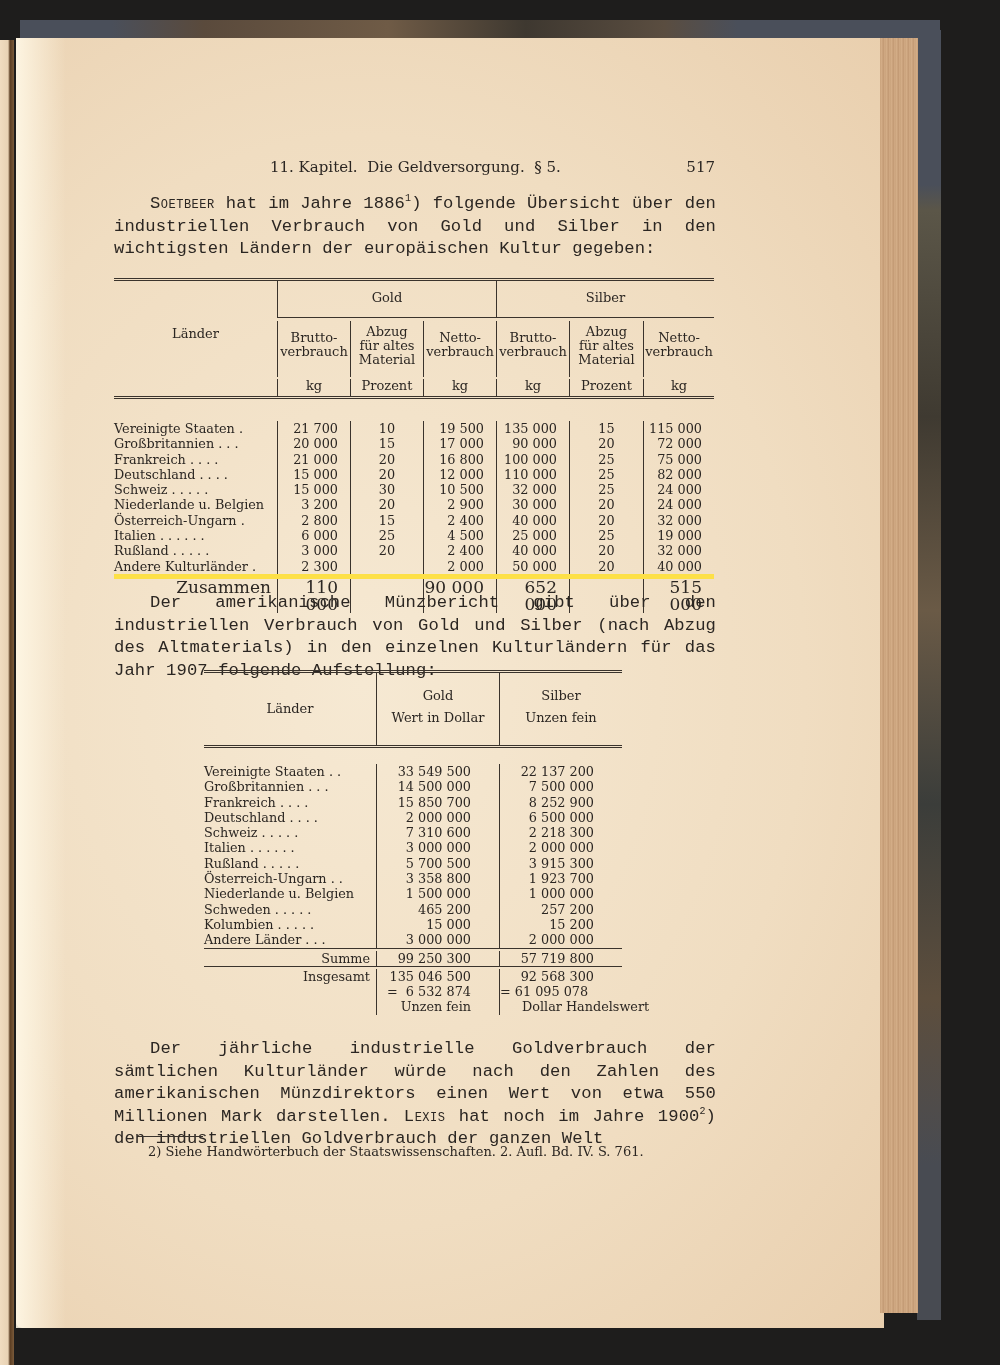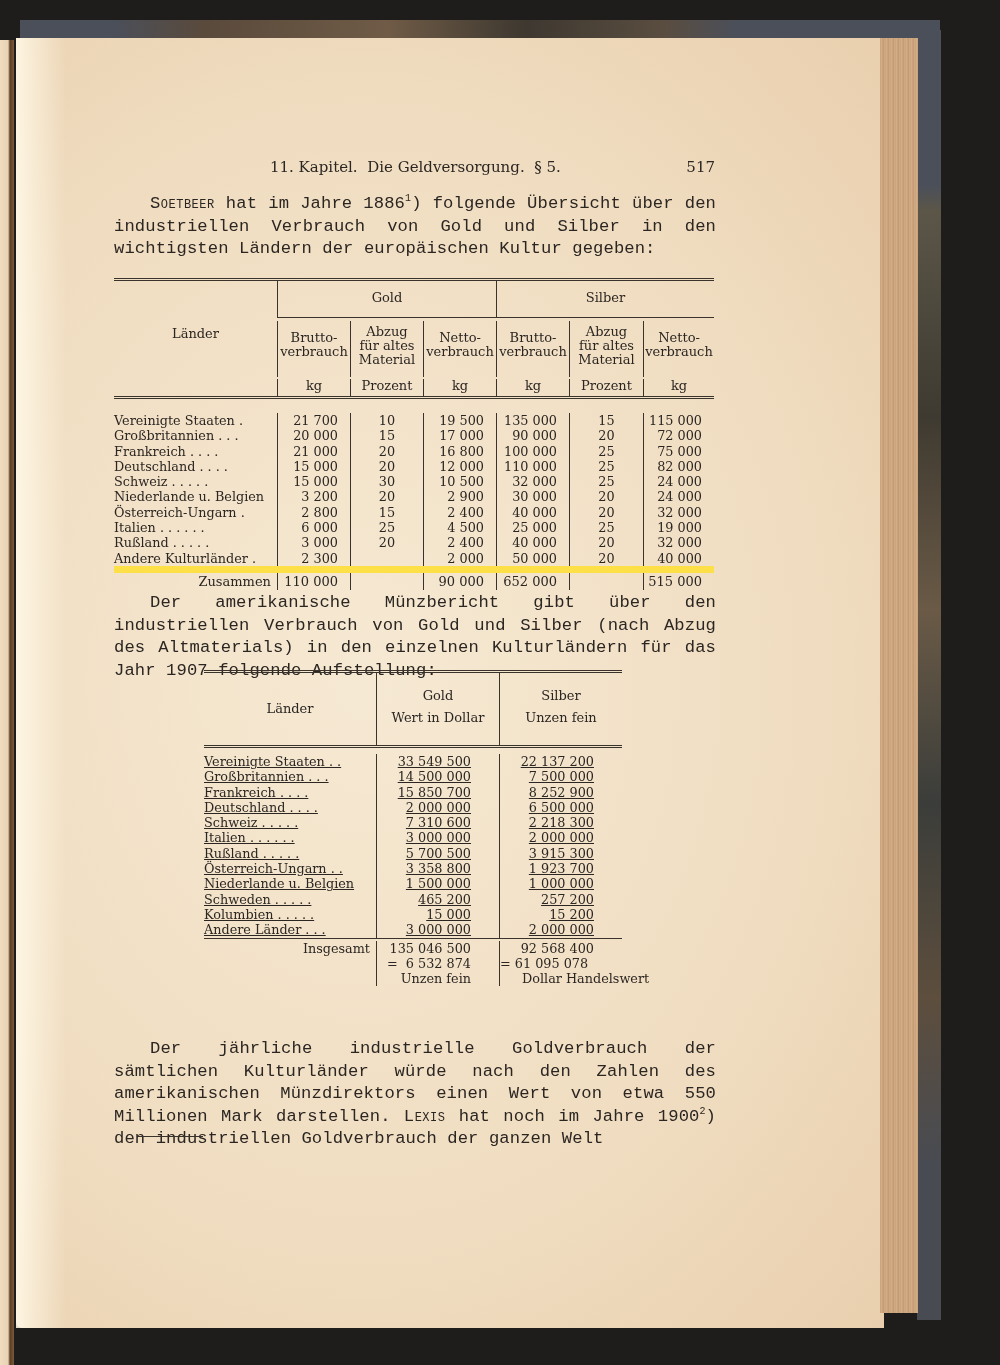--- a/index.html
+++ b/index.html
@@ -47,34 +47,34 @@
   .para .indent { display:inline-block; width:36px; }
   .sc { font-variant:small-caps; letter-spacing:0.5px; }
   sup { font-size:10px; line-height:0; }
 
   
   .t1 { position:absolute; left:114px; top:278px; width:600px; font-size:13px; }
   .t1 .rule-top { border-top:3px double #3a332c; }
   .t1-head { display:grid; grid-template-columns:163px 73px 73px 73px 73px 74px 71px; position:relative; height:115px; }
   .t1-head .cell { text-align:center; line-height:14px; }
   .t1 .vl { border-left:1px solid #3a332c; }
-  .t1-rows { display:grid; grid-template-columns:163px 73px 73px 73px 73px 74px 71px; border-top:3px double #3a332c; padding-top:14px; }
+  .t1-rows { display:grid; grid-template-columns:163px 73px 73px 73px 73px 74px 71px; border-top:3px double #3a332c; padding-top:22px; }
   .t1-rows .c { font-size:12.8px; line-height:15.3px; height:15.3px; white-space:nowrap; }
   .num { text-align:right; padding-right:12px; }
   .ctr { text-align:center; }
-  .t1-sum { display:grid; grid-template-columns:163px 73px 73px 73px 73px 74px 71px; border-top:7px solid #fde047; margin-left:0; font-size:13px; line-height:17px; }
+  .t1-sum { display:grid; grid-template-columns:163px 73px 73px 73px 73px 74px 71px; border-top:5px solid #fde047; margin-left:0; font-size:17px; line-height:17px; }
   .lbl { padding-left:0; }
 
   
   .t2 { position:absolute; left:204px; top:670px; width:418px; font-size:13px; }
   .t2 .rule-top { border-top:3px double #3a332c; }
   .t2-head { display:grid; grid-template-columns:172px 123px 123px; height:72px; }
   .t2-head .cell { text-align:center; line-height:22px; padding-top:12px; }
   .t2 .vl { border-left:1px solid #3a332c; }
-  .t2-rows { display:grid; grid-template-columns:172px 123px 123px; border-top:3px double #3a332c; padding-top:6px;text-decoration:underline; }
+  .t2-rows { display:grid; grid-template-columns:172px 123px 123px; border-top:3px double #3a332c; padding-top:16px; }
   .t2-rows .c { font-size:12.8px; line-height:15.3px; height:15.3px; white-space:nowrap; }
   .t2-rows .num { padding-right:28px; }
   .t2-sum { display:grid; grid-template-columns:172px 123px 123px; font-size:12.8px; line-height:15.3px; }
   .t2-sum .c { height:15.3px; white-space:nowrap; }
   .t2-sum .num { padding-right:28px; }
   .right { text-align:right; padding-right:6px; }
 
   .fn-rule { position:absolute; left:138px; top:1136px; width:65px; border-top:1px solid #3a332c; }
   .footnotes { position:absolute; left:148px; top:1142px; font-size:13px; line-height:20px; }
 </style>
@@ -255,29 +255,35 @@
       <div class="c num vl">465 200</div>
       <div class="c num vl">257 200</div>
       <div class="c lbl">Kolumbien . . . . .</div>
       <div class="c num vl">15 000</div>
       <div class="c num vl">15 200</div>
       <div class="c lbl">Andere Länder  . . .</div>
       <div class="c num vl">3 000 000</div>
       <div class="c num vl">2 000 000</div>
     </div>
   <div class="t2-sum" style="border-top:1px solid #3a332c; padding-top:2px;">
+    <div class="c right">Summe</div>
+    <div class="c num vl">99 250 300</div>
+    <div class="c num vl">57 719 800</div>
+  </div>
+  <div class="t2-sum" style="border-top:1px solid #3a332c; padding-top:2px;">
     <div class="c right">Insgesamt</div>
     <div class="c num vl">135 046 500</div>
-    <div class="c num vl">92 568 400</div>
+    <div class="c num vl">92 568 300</div>
     <div class="c"></div>
     <div class="c num vl" style="white-space:pre;">=  6 532 874</div>
     <div class="c vl" style="white-space:pre; ">= 61 095 078</div>
     <div class="c"></div>
     <div class="c num vl">Unzen fein</div>
     <div class="c vl" style="padding-left:22px;">Dollar Handelswert</div>
   </div>
 </div>
 
 <div class="para ink" style="top:1038px;"><span class="indent"></span><span>Der jährliche industrielle Goldverbrauch der sämtlichen Kulturländer würde nach den Zahlen des amerikanischen Münzdirektors einen Wert von etwa 550 Millionen Mark darstellen. </span><span class="sc">Lexis</span><span> hat noch im Jahre 1900</span><sup>2</sup><span>) den industriellen Goldverbrauch der ganzen Welt</span></div>
 
 <div class="fn-rule"></div>
 <div class="footnotes ink">
+  <div>2) Siehe Handwörterbuch der Staatswissenschaften. 2. Aufl. Bd. IV. S. 761.</div>
 </div>
 
 </body></html>

